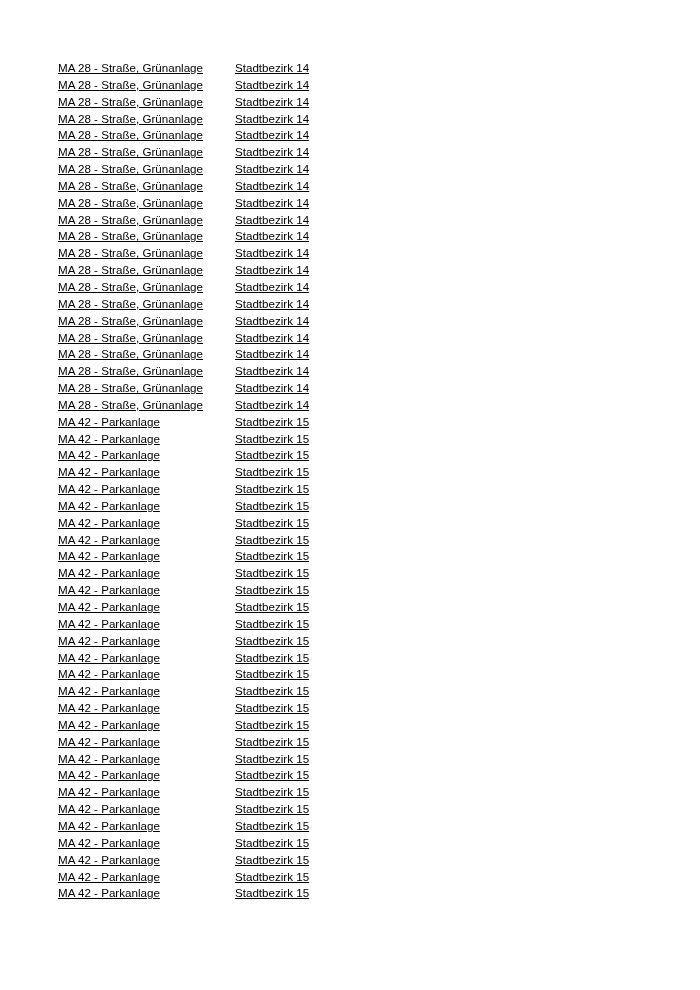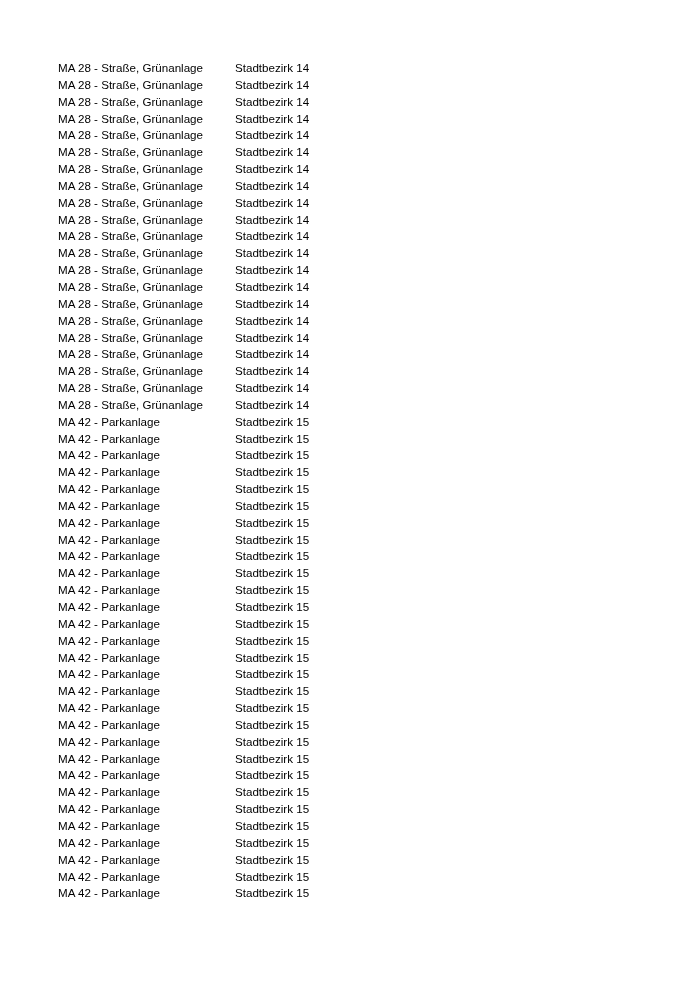--- a/index.html
+++ b/index.html
@@ -14,20 +14,21 @@
     color: #000000;
     overflow: hidden;
   }
   .page {
     position: relative;
     width: 700px;
     height: 990px;
     background: #ffffff;
     box-sizing: border-box;
     padding: 60px 0 0 0;
+    text-decoration: underline;
   }
   .doc-table {
     border-collapse: collapse;
     margin-left: 58px;
     table-layout: fixed;
   }
   .doc-table td {
     padding: 0;
     font-size: 11.6px;
     line-height: 16.85px;

